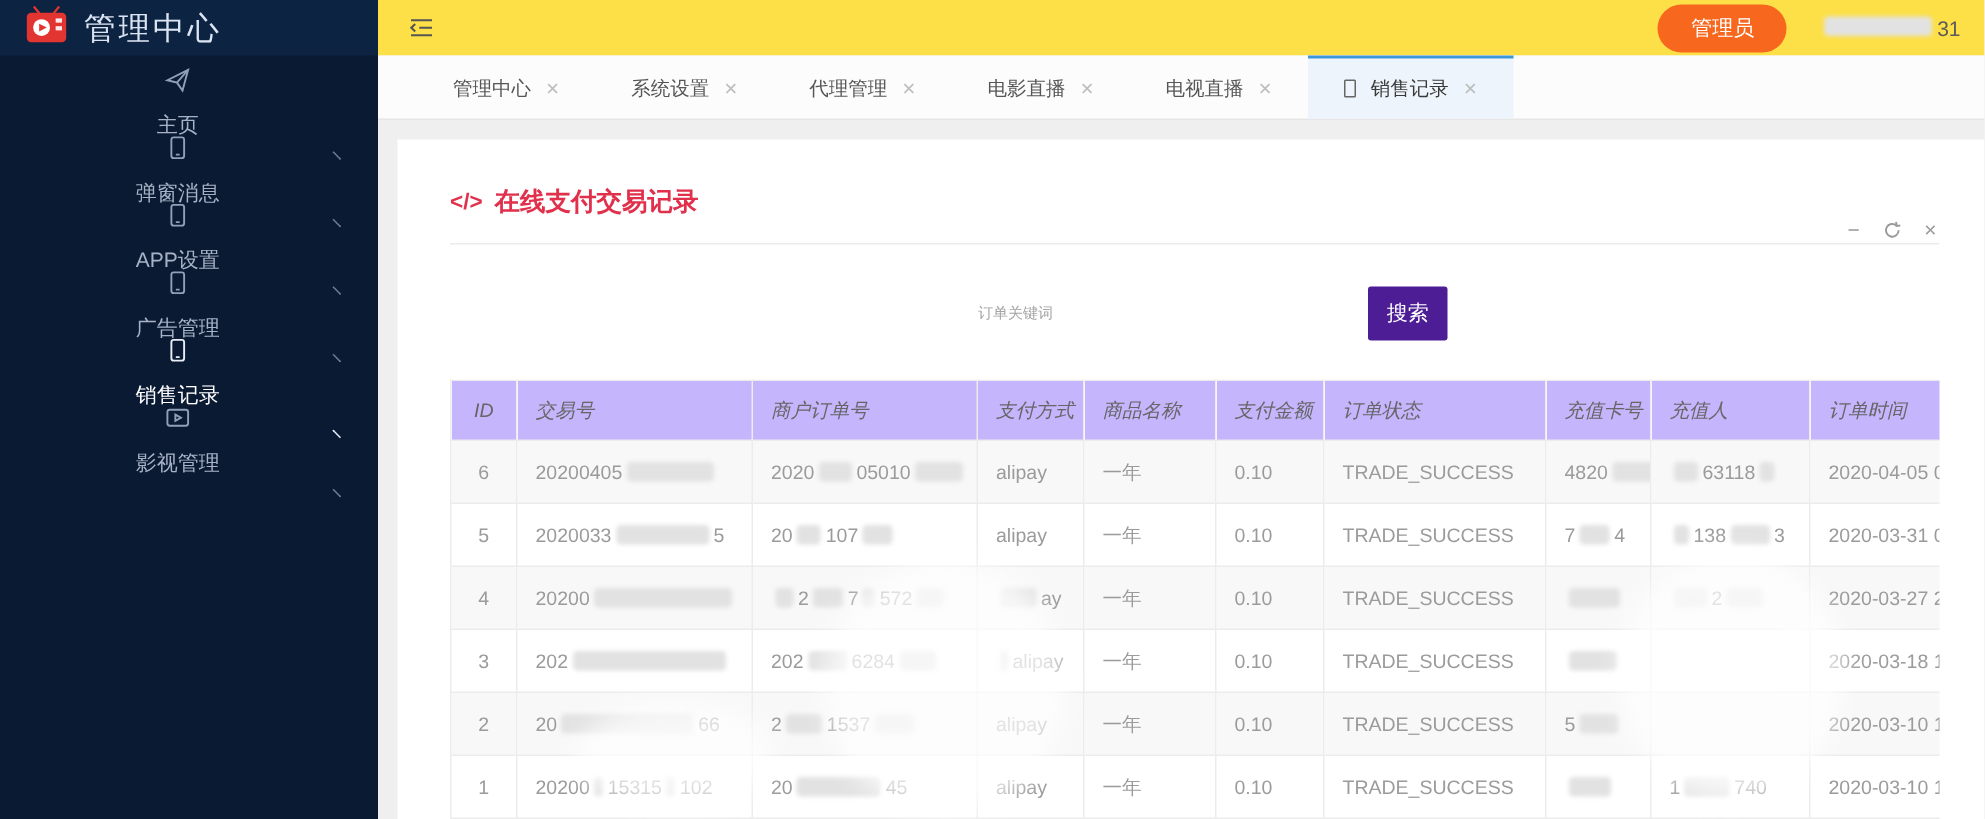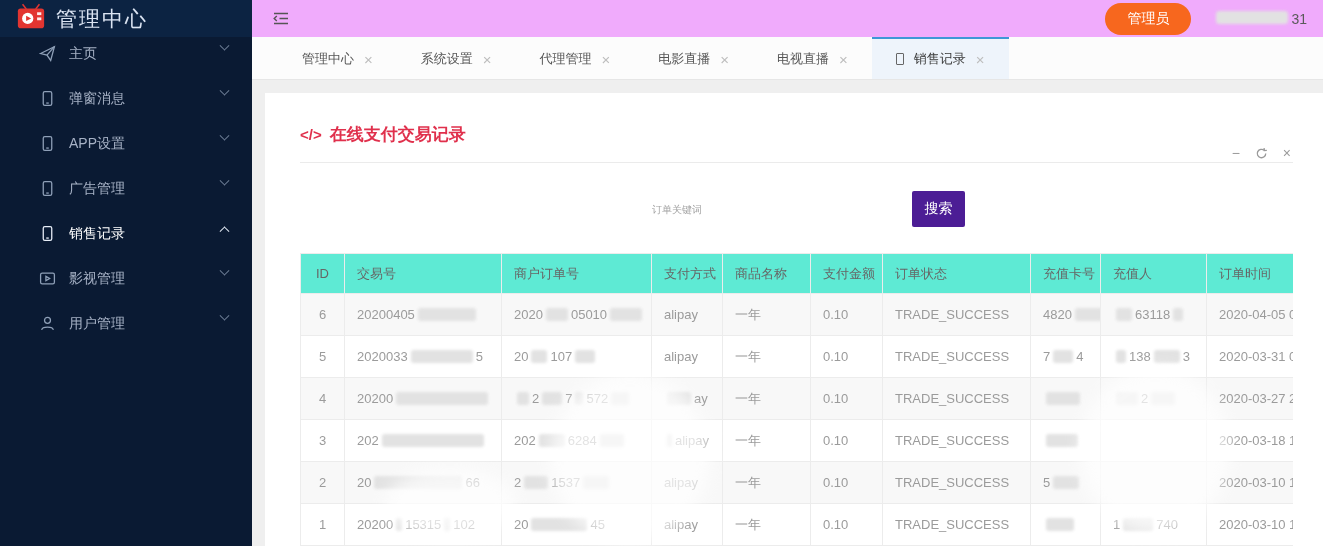--- a/index.html
+++ b/index.html
@@ -5,33 +5,33 @@
   * { margin:0; padding:0; box-sizing:border-box; }
   html,body { width:1323px; height:546px; overflow:hidden;
     font-family:"Liberation Sans","DejaVu Sans",sans-serif; background:#efefef; }
   .app { display:flex; width:100%; height:100%; }
 
   
   .sidebar { width:252px; height:100%; background:#0a1a33; flex:0 0 252px; }
   .logo { height:37px; background:#0c2342; display:flex; align-items:center; padding-left:16px; gap:10px; cursor:pointer; }
   .logo-text { color:#dbe4f2; font-size:21px; letter-spacing:2px; }
   .menu { padding-top:8px; }
-  .menu-item { height:45px; display:flex; align-items:flex-start; padding:0 24px 0 39px; gap:13px;
-    color:#a7b2c6; font-size:14px; cursor:pointer; }
+  .menu-item { height:45px; display:flex; align-items:center; padding:0 24px 0 9px; gap:13px;
+    color:#a7b2c6; font-size:14px; cursor:pointer;flex-direction:column; }
   .menu-item.active { color:#ffffff; }
   .mi-icon { width:17px; height:17px; display:inline-flex; }
   .mi-icon svg { width:17px; height:17px; stroke:#8fa0b8; fill:none; stroke-width:1.2; }
   .menu-item.active .mi-icon svg { stroke:#e8eef8; }
   .chev { width:7px; height:7px; border-right:1.5px solid #6e7e96; border-bottom:1.5px solid #6e7e96;
     transform:rotate(45deg) translate(-2px,-2px); margin-left:auto; }
   .chev.up { transform:rotate(-135deg) translate(-2px,-2px); border-color:#e8eef8; }
 
   
   .main { flex:1; display:flex; flex-direction:column; min-width:0; }
-  .topbar { height:37px; background:#f0abfc; display:flex; align-items:center; padding:0 16px 0 20px; }
+  .topbar { height:37px; background:#fde047; display:flex; align-items:center; padding:0 16px 0 20px; }
   .fold { cursor:pointer; display:inline-flex; }
   .top-right { margin-left:auto; display:flex; align-items:center; gap:22px; }
   .admin-badge { background:#f7671e; color:#fff; font-size:14px; padding:7px 22px; border-radius:18px; cursor:pointer; }
   .username { color:#5a5a5a; font-size:14px; display:flex; align-items:flex-start; cursor:pointer; }
 
   .tabbar { height:43px; background:#fcfcfc; border-bottom:1px solid #e6e6e6; display:flex; padding-left:26px; }
   .tab { display:flex; align-items:center; gap:10px; padding:0 24px; font-size:13px; color:#565656;
     cursor:pointer; border-top:2px solid transparent; }
   .tab-close { color:#bdbdbd; font-size:15px; cursor:pointer; }
   .tab.active { background:#eef4fb; border-top-color:#3e97d6; color:#3a3a3a; }
@@ -51,21 +51,21 @@
   .search-row { margin-top:28px; display:flex; justify-content:center; align-items:center; gap:45px; }
   .search-input { border:none; outline:none; width:215px; height:36px; font-size:10px; color:#333;
     font-family:inherit; background:transparent;margin-left:24px; }
   .search-input::placeholder { color:#a3a3a3; }
   .search-btn { width:53px; height:36px; background:#4c1d95; color:#fff; border:none; font-size:14px;
     cursor:pointer; border-radius:2px; font-family:inherit; }
 
   .table-wrap { margin-top:26px; overflow:hidden; position:relative; }
   table { border-collapse:collapse; table-layout:fixed; width:1046px; font-size:13px; }
   th, td { border:1px solid #ececec; padding:0 12px; text-align:left; white-space:nowrap; overflow:hidden; }
-  th { height:40px; color:#666; font-weight:400; background:#5eead4; }
+  th { height:40px; color:#666; font-weight:400; background:#c4b5fd;font-style:italic; }
   td { height:42px; color:#9b9b9b; }
   tbody tr:nth-child(odd) { background:#f8f8f8; }
   th:nth-child(1), td:nth-child(1) { width:44px; text-align:center; padding:0 4px; }
   th:nth-child(2), td:nth-child(2) { width:157px; }
   th:nth-child(3), td:nth-child(3) { width:150px; }
   th:nth-child(4), td:nth-child(4) { width:71px; }
   th:nth-child(5), td:nth-child(5) { width:88px; }
   th:nth-child(6), td:nth-child(6) { width:72px; }
   th:nth-child(7), td:nth-child(7) { width:148px; }
   th:nth-child(8), td:nth-child(8) { width:70px; }
@@ -148,30 +148,20 @@
           <span class="chev up"></span>
         </div>
         <div class="menu-item">
           <span class="mi-icon">
             <svg viewBox="0 0 16 16">
               <rect x="1.5" y="3" width="13" height="10" rx="1.5"></rect>
               <path d="M6.5 6 L10 8 L6.5 10 Z"></path>
             </svg>
           </span>
           <span class="mi-label">影视管理</span>
-          <span class="chev"></span>
-        </div>
-        <div class="menu-item">
-          <span class="mi-icon">
-            <svg viewBox="0 0 16 16">
-              <circle cx="8" cy="5" r="2.8"></circle>
-              <path d="M2.5 14 C3 10.5 13 10.5 13.5 14"></path>
-            </svg>
-          </span>
-          <span class="mi-label">用户管理</span>
           <span class="chev"></span>
         </div>
       </nav>
   </aside>
 
   <div class="main">
 
     <header class="topbar">
       <span class="fold">
         <svg width="18" height="15" viewBox="0 0 18 15">

